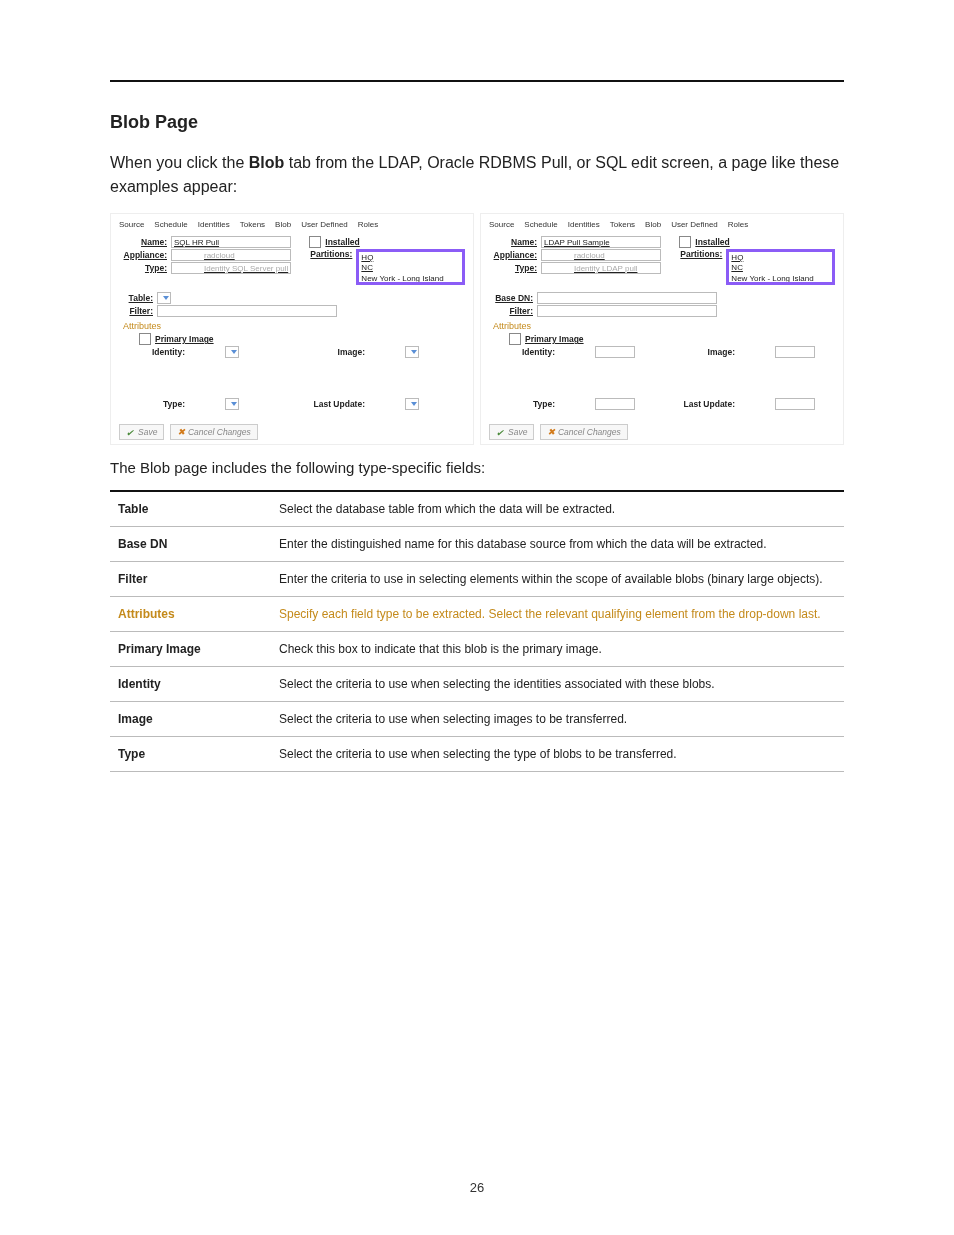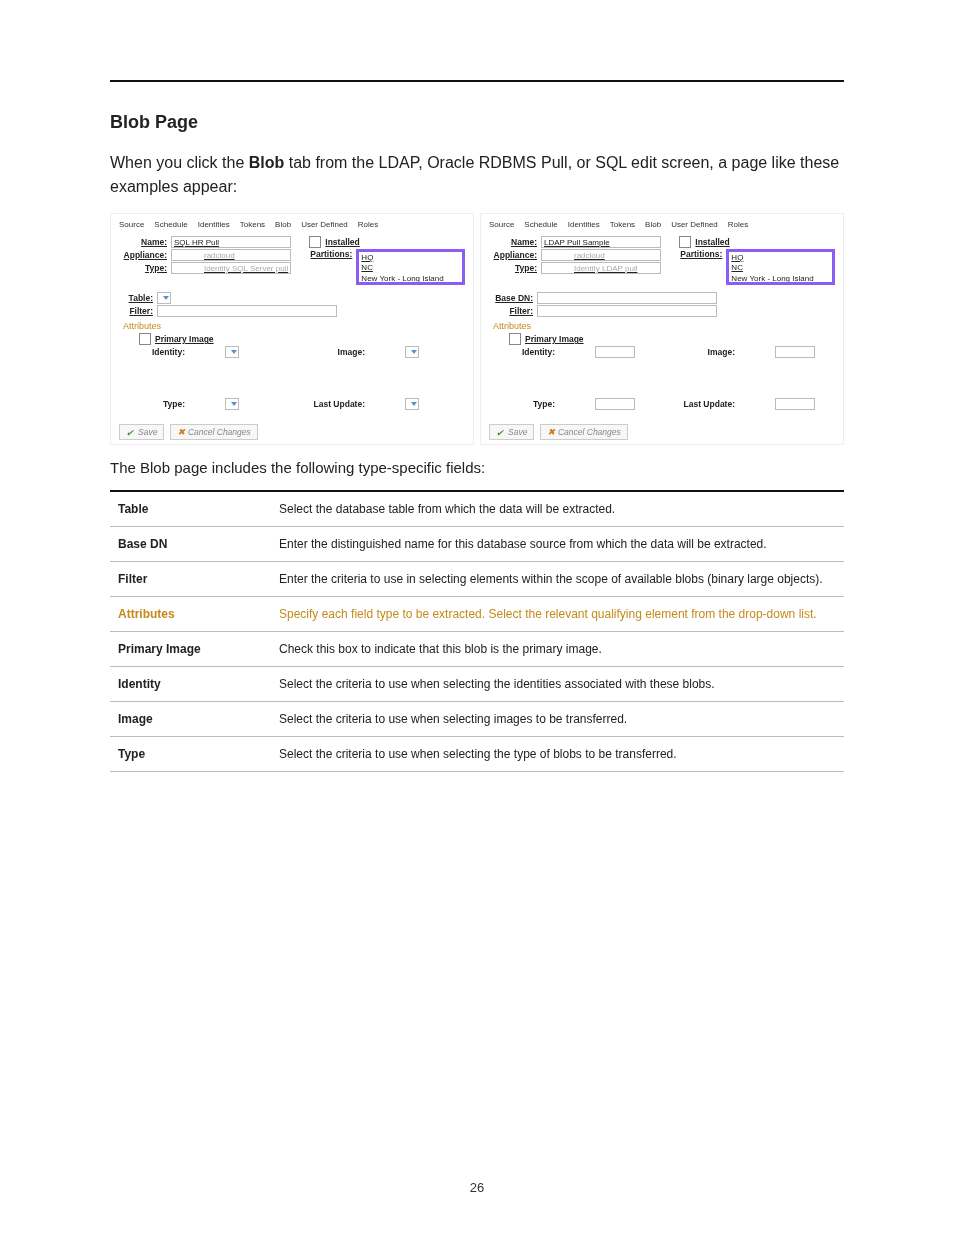--- a/index.html
+++ b/index.html
@@ -382,21 +382,21 @@
       <tr>
         <td class="term">Base DN</td>
         <td>Enter the distinguished name for this database source from which the data will be extracted.</td>
       </tr>
       <tr>
         <td class="term">Filter</td>
         <td>Enter the criteria to use in selecting elements within the scope of available blobs (binary large objects).</td>
       </tr>
       <tr class="hl">
         <td class="term">Attributes</td>
-        <td>Specify each field type to be extracted. Select the relevant qualifying element from the drop-down list.</td>
+        <td>Specify each field type to be extracted. Select the relevant qualifying element from the drop-down last.</td>
       </tr>
       <tr>
         <td class="term">Primary Image</td>
         <td>Check this box to indicate that this blob is the primary image.</td>
       </tr>
       <tr>
         <td class="term">Identity</td>
         <td>Select the criteria to use when selecting the identities associated with these blobs.</td>
       </tr>
       <tr>

